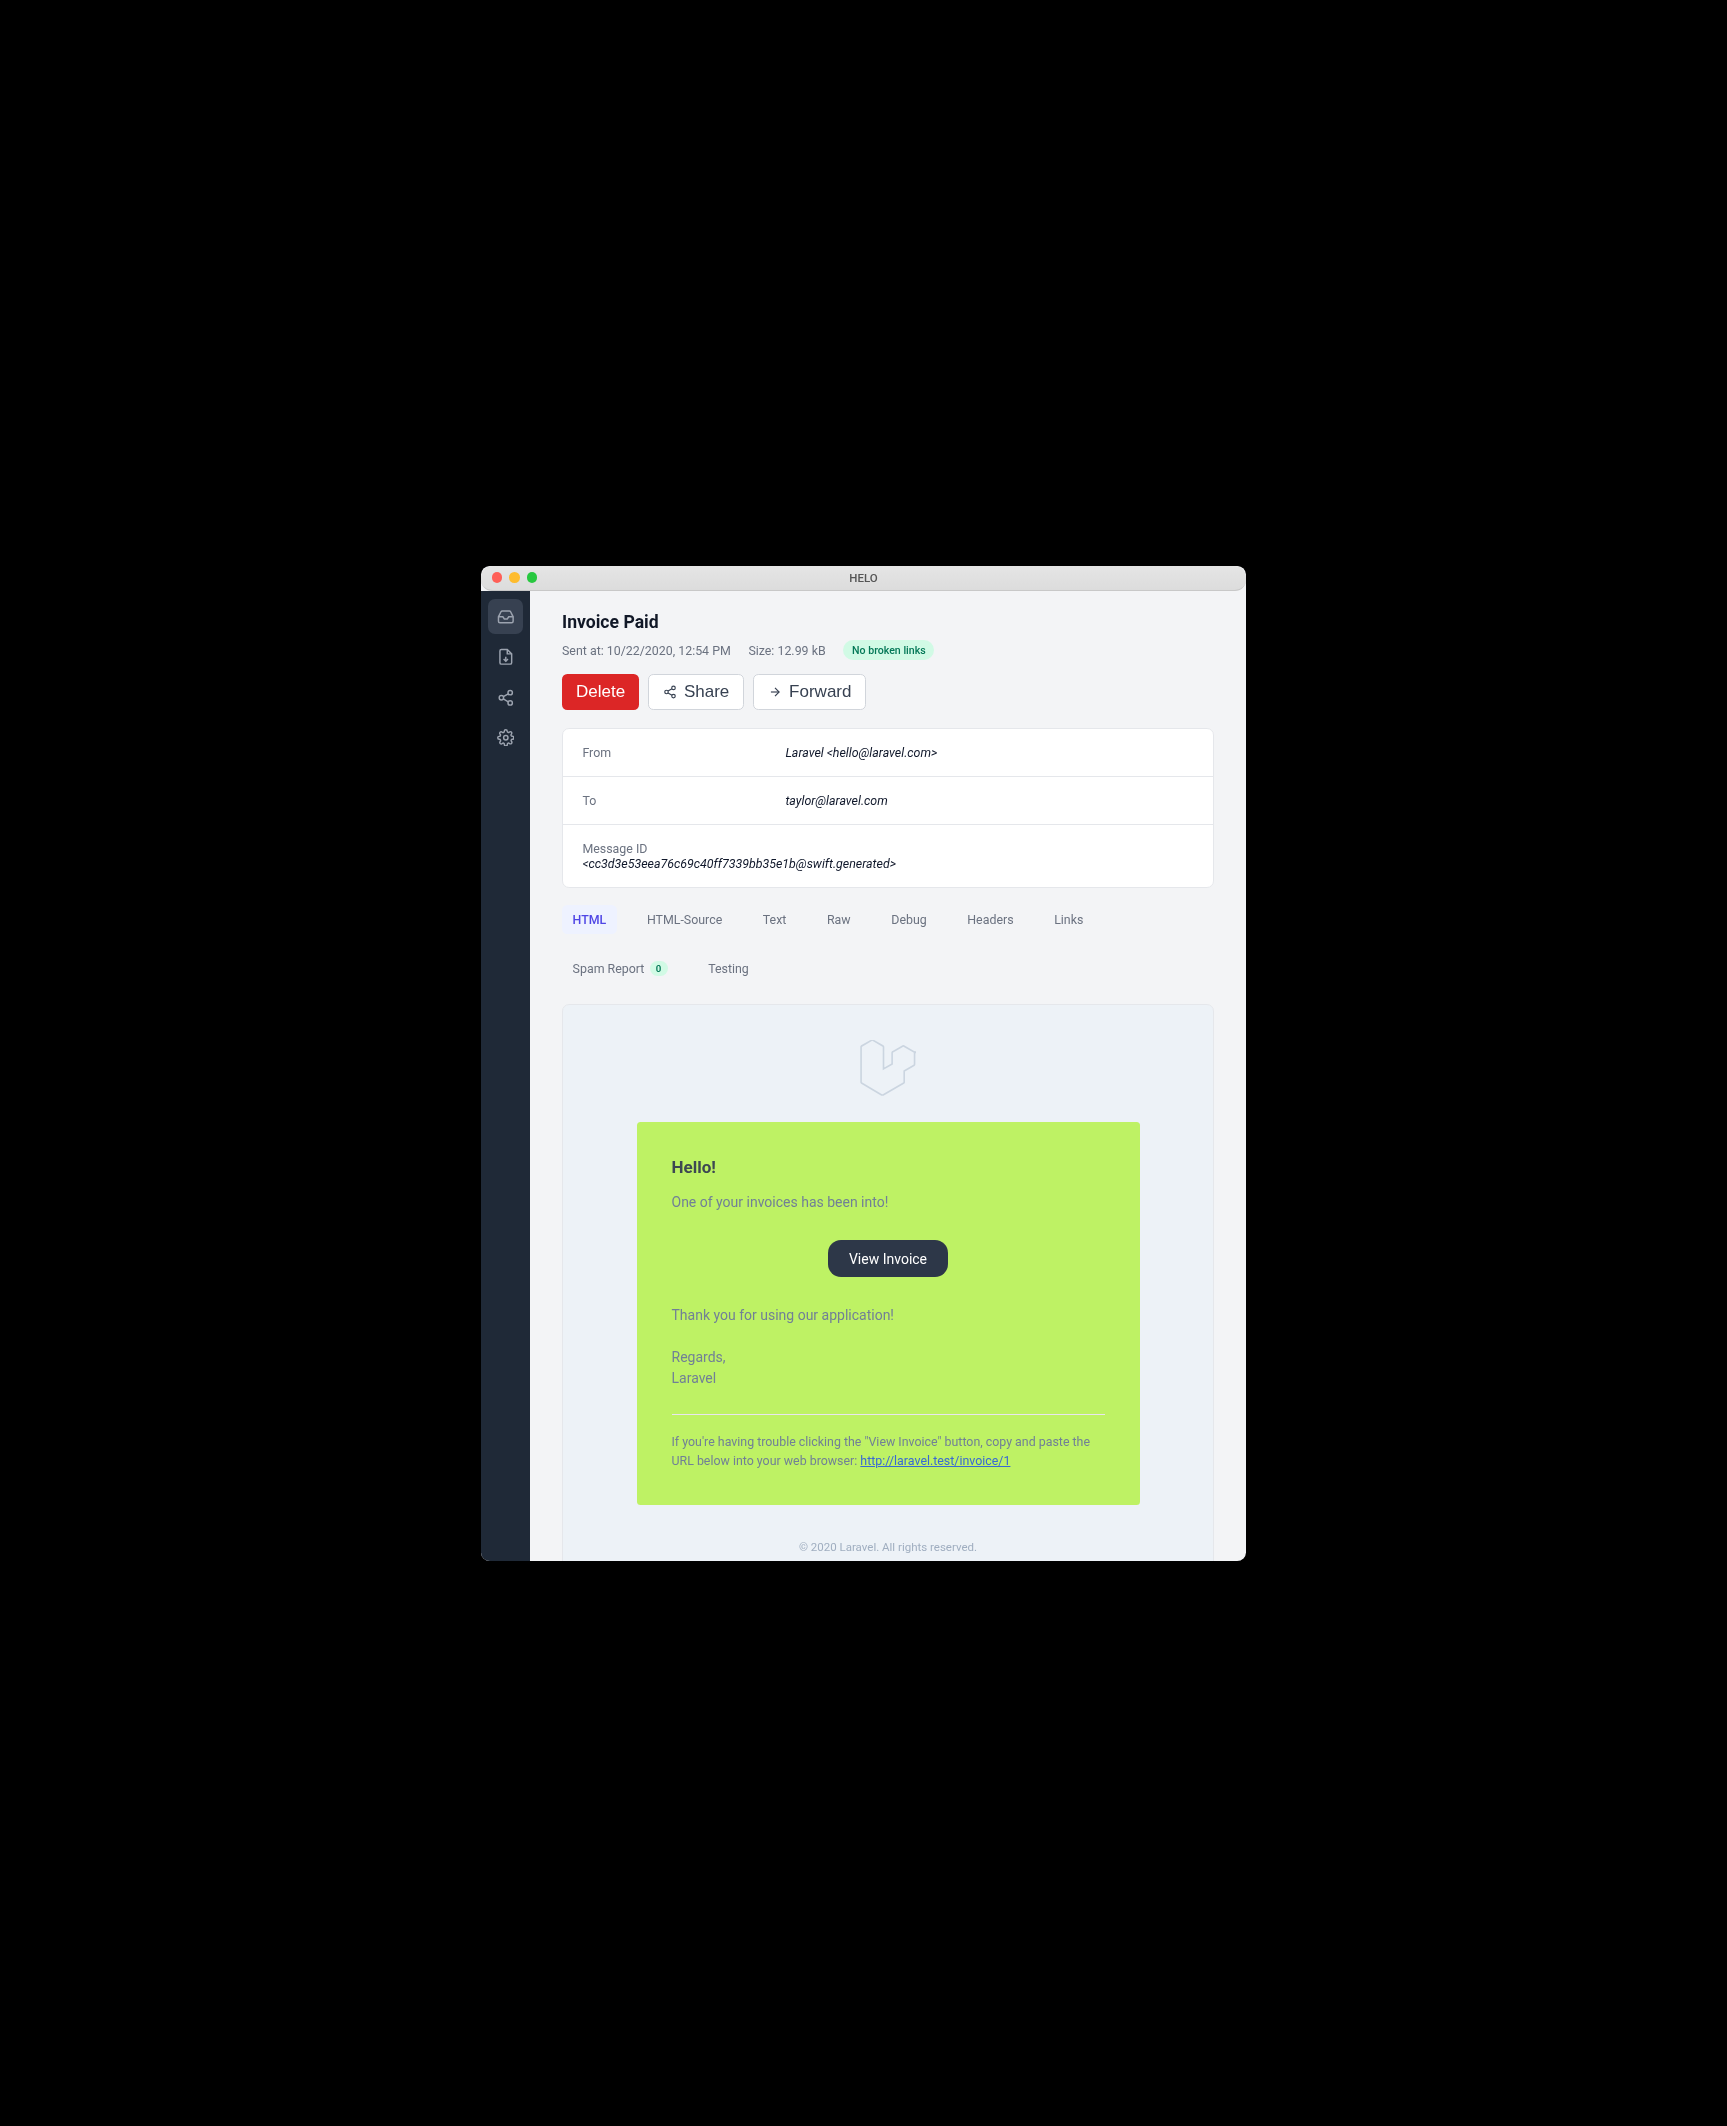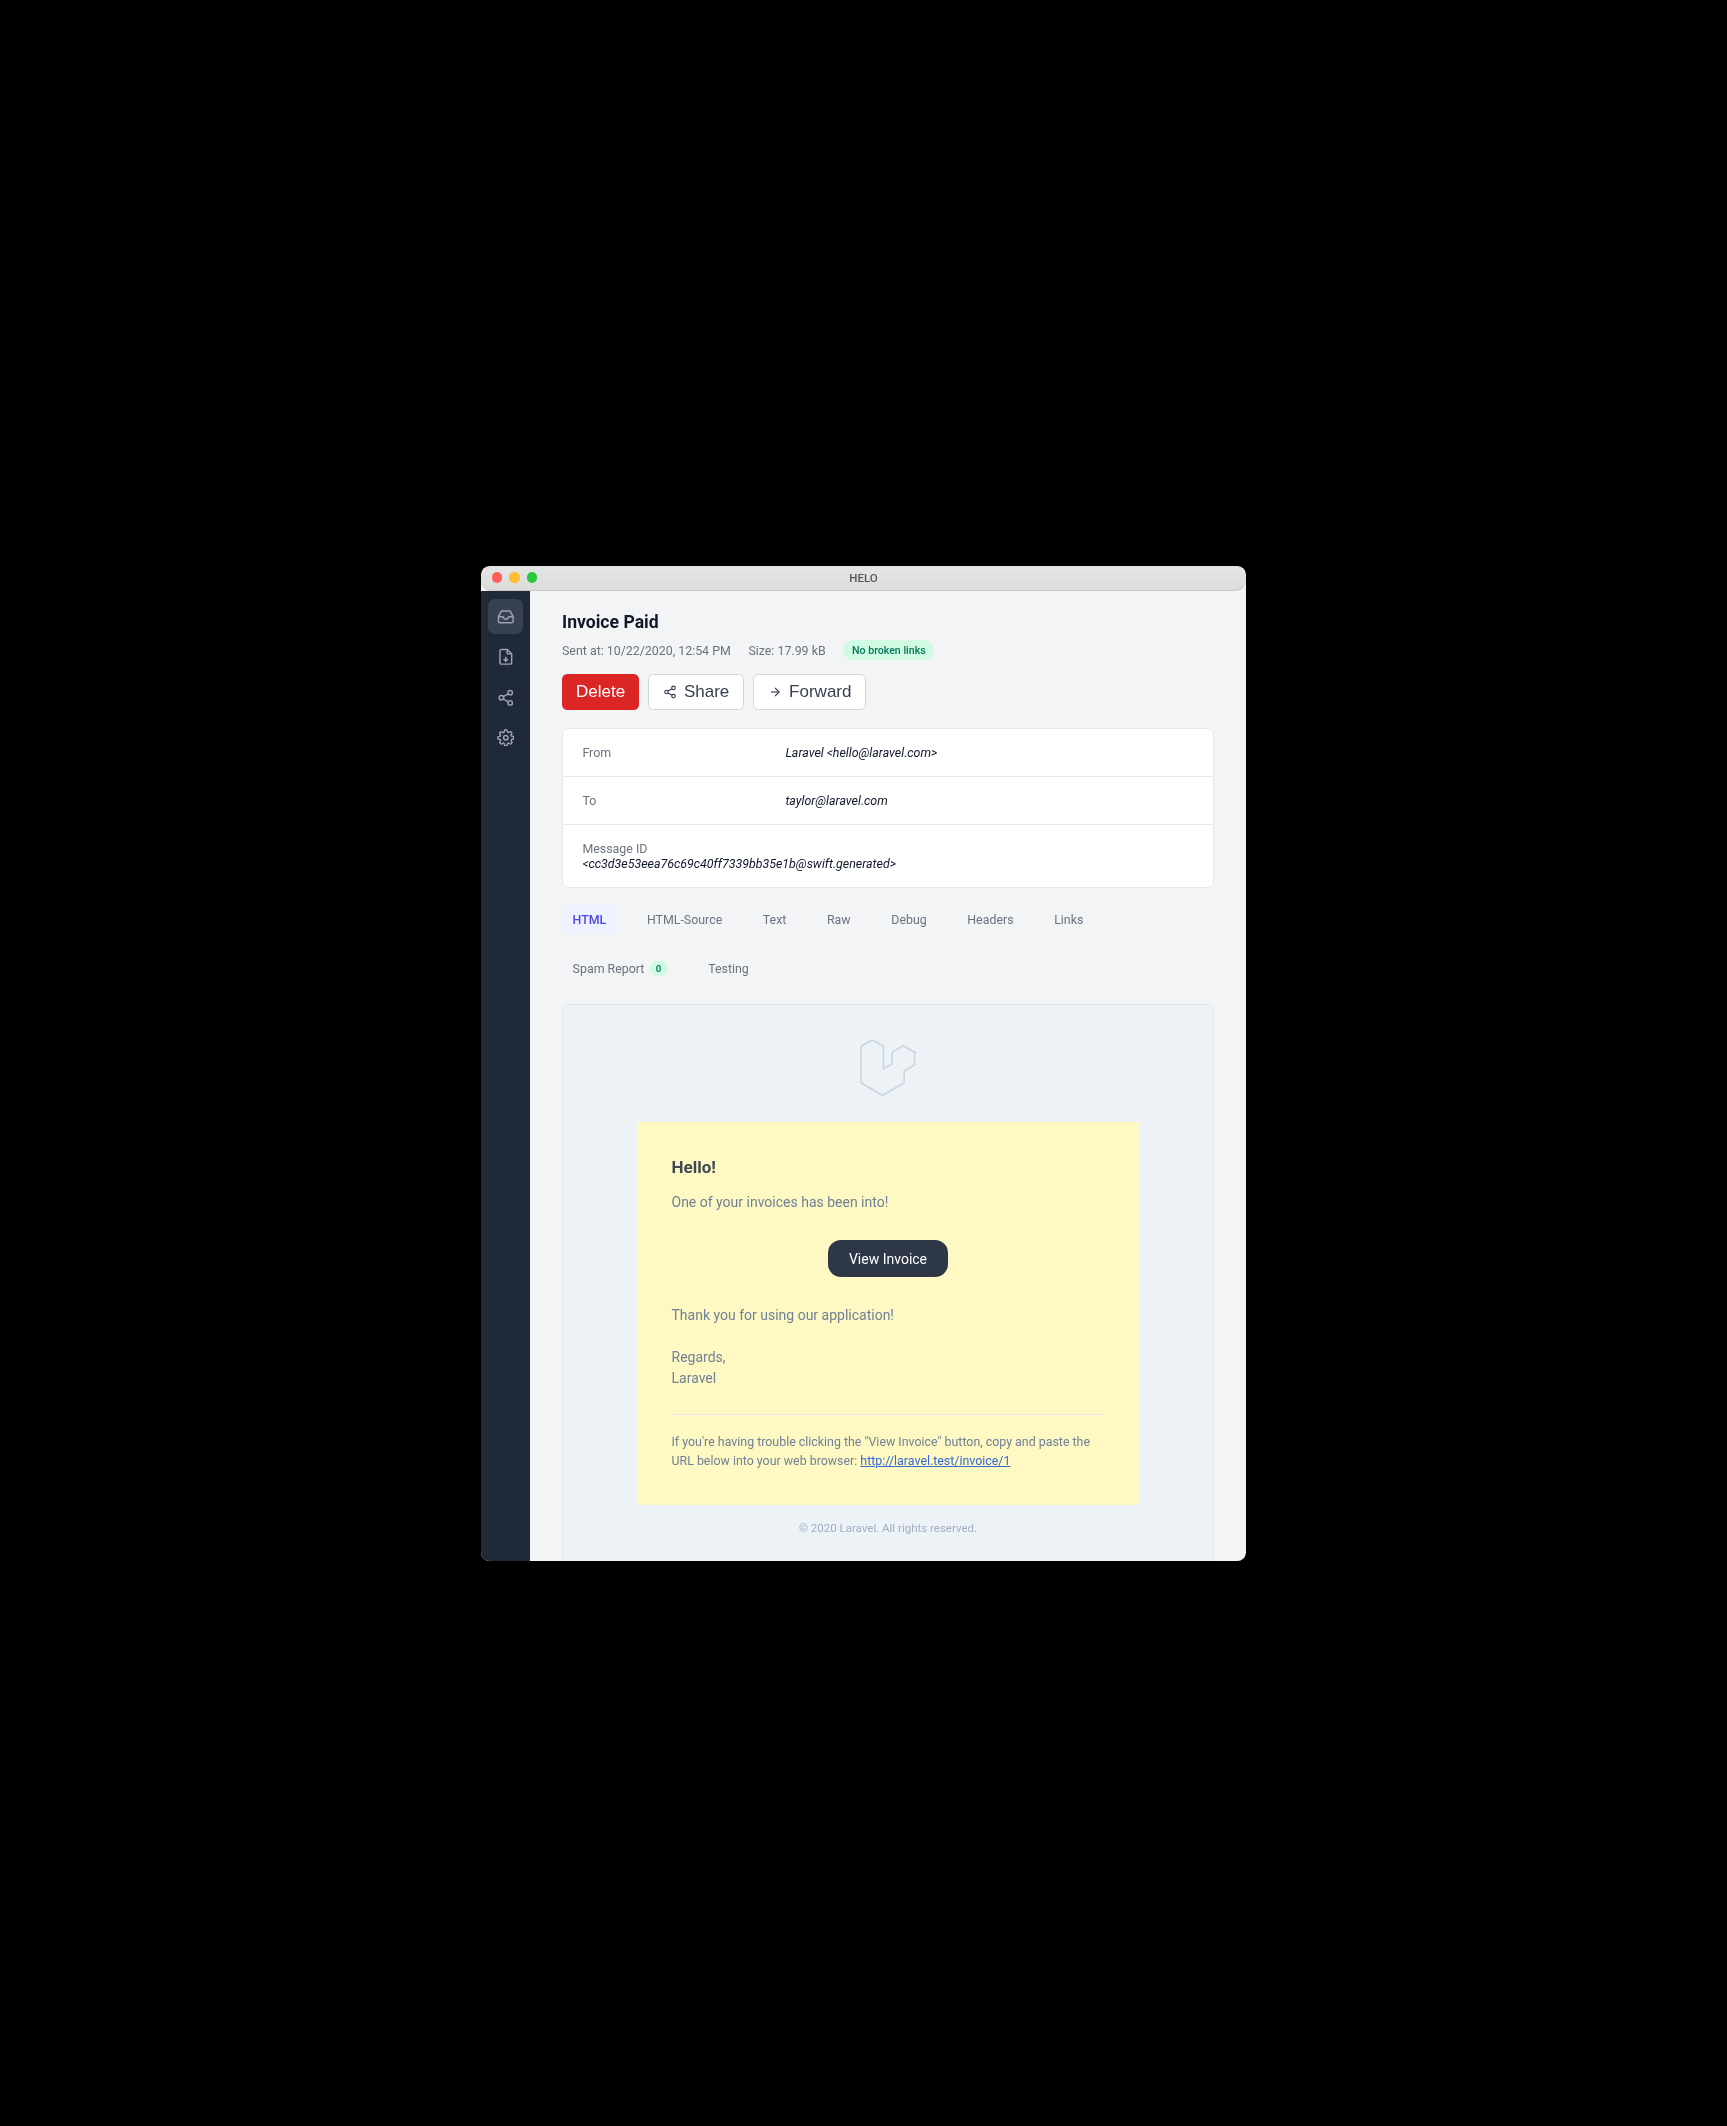--- a/index.html
+++ b/index.html
@@ -31,21 +31,21 @@
 .card-row:last-child { border-bottom: none; flex-direction: column; }
 .card-label { width: 203px; color: #6b7280; }
 .card-value { color: #0f172a; font-style: italic; }
 .tabs { display: flex; gap: 19.4px; align-items: center; margin-bottom: 21px; flex-wrap: wrap; }
 .tab { font-size: 12.4px; color: #6b7280; padding: 7px 10.6px; border-radius: 5.3px; cursor: pointer; display: inline-flex; align-items: center; gap: 5.3px; }
 .tab.active { background: #eef2ff; color: #4f46e5; font-weight: 500; }
 .tab-badge { background: #d1fae5; color: #047857; font-size: 9.7px; padding: 1.8px 6.2px; border-radius: 8.8px; font-weight: 600; }
 .preview { background: #edf2f7; border: 0.9px solid #e5e7eb; border-radius: 7px; padding: 35px 0 26.5px; }
 .preview-logo { display: flex; justify-content: center; margin-bottom: 26.5px; }
 .preview-logo svg { width: 56px; height: 56px; }
-.email-card { background: #fef9c3; width: 503px; margin: 0 auto 16px; border-radius: 3.5px; padding: 35px; }
+.email-card { background: #bef264; width: 503px; margin: 0 auto 35px; border-radius: 3.5px; padding: 35px; }
 .email-h1 { font-size: 17px; font-weight: 700; color: #3d4852; margin-bottom: 14px; }
 .email-p { font-size: 14px; color: #718096; line-height: 1.6; margin-bottom: 21px; }
 .email-btn-row { text-align: center; margin: 26.5px 0; }
 .email-btn { display: inline-block; background: #2d3748; color: #fff; padding: 10.6px 21px; border-radius: 13px; font-size: 14px; text-decoration: none; cursor: pointer; }
 .email-sig { font-size: 14px; color: #718096; line-height: 1.5; margin-top: 21px; }
 .email-hr { border: none; border-top: 0.9px solid #e8e5ef; margin: 25px 0 17.6px; }
 .email-small { font-size: 12.4px; color: #718096; line-height: 1.5; }
 .email-small a { color: #3869d4; text-decoration: underline; }
 .preview-footer { text-align: center; font-size: 11.5px; color: #a0aec0; }
 </style>
@@ -94,21 +94,21 @@
             <path d="M19.4 15a1.65 1.65 0 0 0 .33 1.82l.06.06a2 2 0 1 1-2.83 2.83l-.06-.06a1.65 1.65 0 0 0-1.82-.33 1.65 1.65 0 0 0-1 1.51V21a2 2 0 0 1-4 0v-.09a1.65 1.65 0 0 0-1-1.51 1.65 1.65 0 0 0-1.82.33l-.06.06a2 2 0 1 1-2.83-2.83l.06-.06a1.65 1.65 0 0 0 .33-1.82 1.65 1.65 0 0 0-1.51-1H3a2 2 0 0 1 0-4h.09a1.65 1.65 0 0 0 1.51-1 1.65 1.65 0 0 0-.33-1.82l-.06-.06a2 2 0 1 1 2.83-2.83l.06.06a1.65 1.65 0 0 0 1.82.33h0a1.65 1.65 0 0 0 1-1.51V3a2 2 0 0 1 4 0v.09a1.65 1.65 0 0 0 1 1.51h0a1.65 1.65 0 0 0 1.82-.33l.06-.06a2 2 0 1 1 2.83 2.83l-.06.06a1.65 1.65 0 0 0-.33 1.82v0a1.65 1.65 0 0 0 1.51 1H21a2 2 0 0 1 0 4h-.09a1.65 1.65 0 0 0-1.51 1z"></path>
           </svg>
       </div>
     </div>
 
     <div class="main">
       <h1 class="page-title">Invoice Paid</h1>
 
       <div class="meta-row">
         <span>Sent at: 10/22/2020, 12:54 PM</span>
-        <span>Size: 17.99 kB</span>
+        <span>Size: 12.99 kB</span>
         <span class="badge-green">No broken links</span>
       </div>
 
       <div class="action-row">
         <button class="btn btn-danger">
           <span>Delete</span>
         </button>
         <button class="btn btn-white">
           <svg viewBox="0 0 24 24">
               <circle cx="18" cy="5" r="3"></circle>

